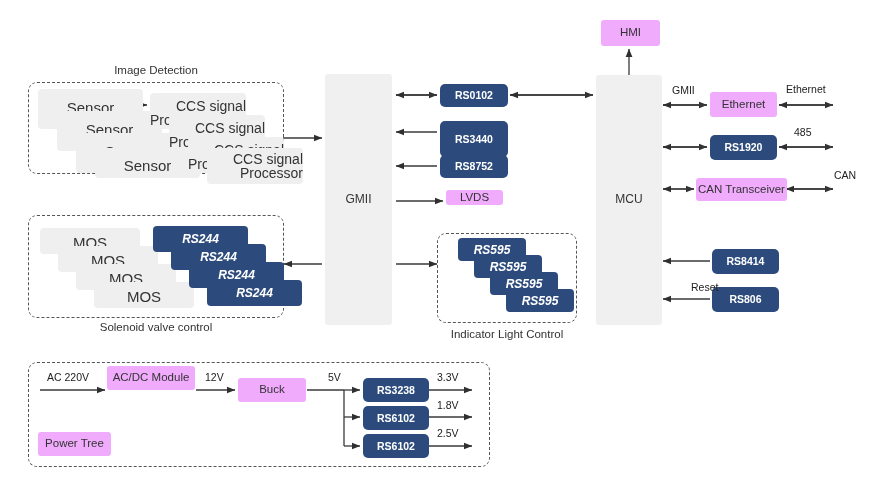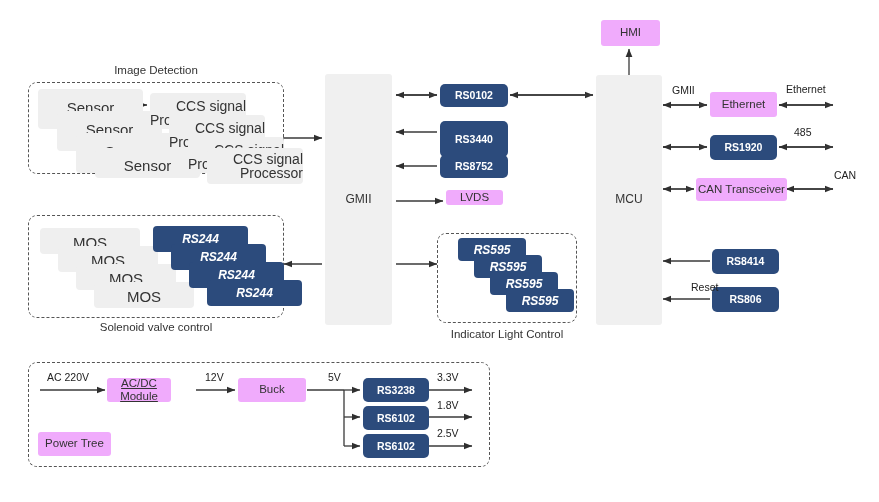--- a/index.html
+++ b/index.html
@@ -205,21 +205,21 @@
     <span>RS806</span>
   </div>
   <div class="lbl" style="left:671px;top:281px;margin-left:20px;">Reset</div>
 
   <div class="dash" style="left:28px;top:362px;width:462px;height:105px;"></div>
   <div class="blk gray" style="left:38px;top:432px;width:73px;height:24px;">
     <span>Power Tree</span>
   </div>
 
   <div class="lbl" style="left:47px;top:371px;">AC 220V</div>
-  <div class="blk gray" style="left:107px;top:378px;width:64px;height:24px;text-decoration:underline;">
+  <div class="blk gray" style="left:107px;top:366px;width:88px;height:24px;">
     <span>AC/DC Module</span>
   </div>
   <div class="lbl" style="left:205px;top:371px;">12V</div>
   <div class="blk gray" style="left:238px;top:378px;width:68px;height:24px;">
     <span>Buck</span>
   </div>
   <div class="lbl" style="left:328px;top:371px;">5V</div>
 
   <div class="blk blue" style="left:363px;top:378px;width:66px;height:24px;">
     <span>RS3238</span>

